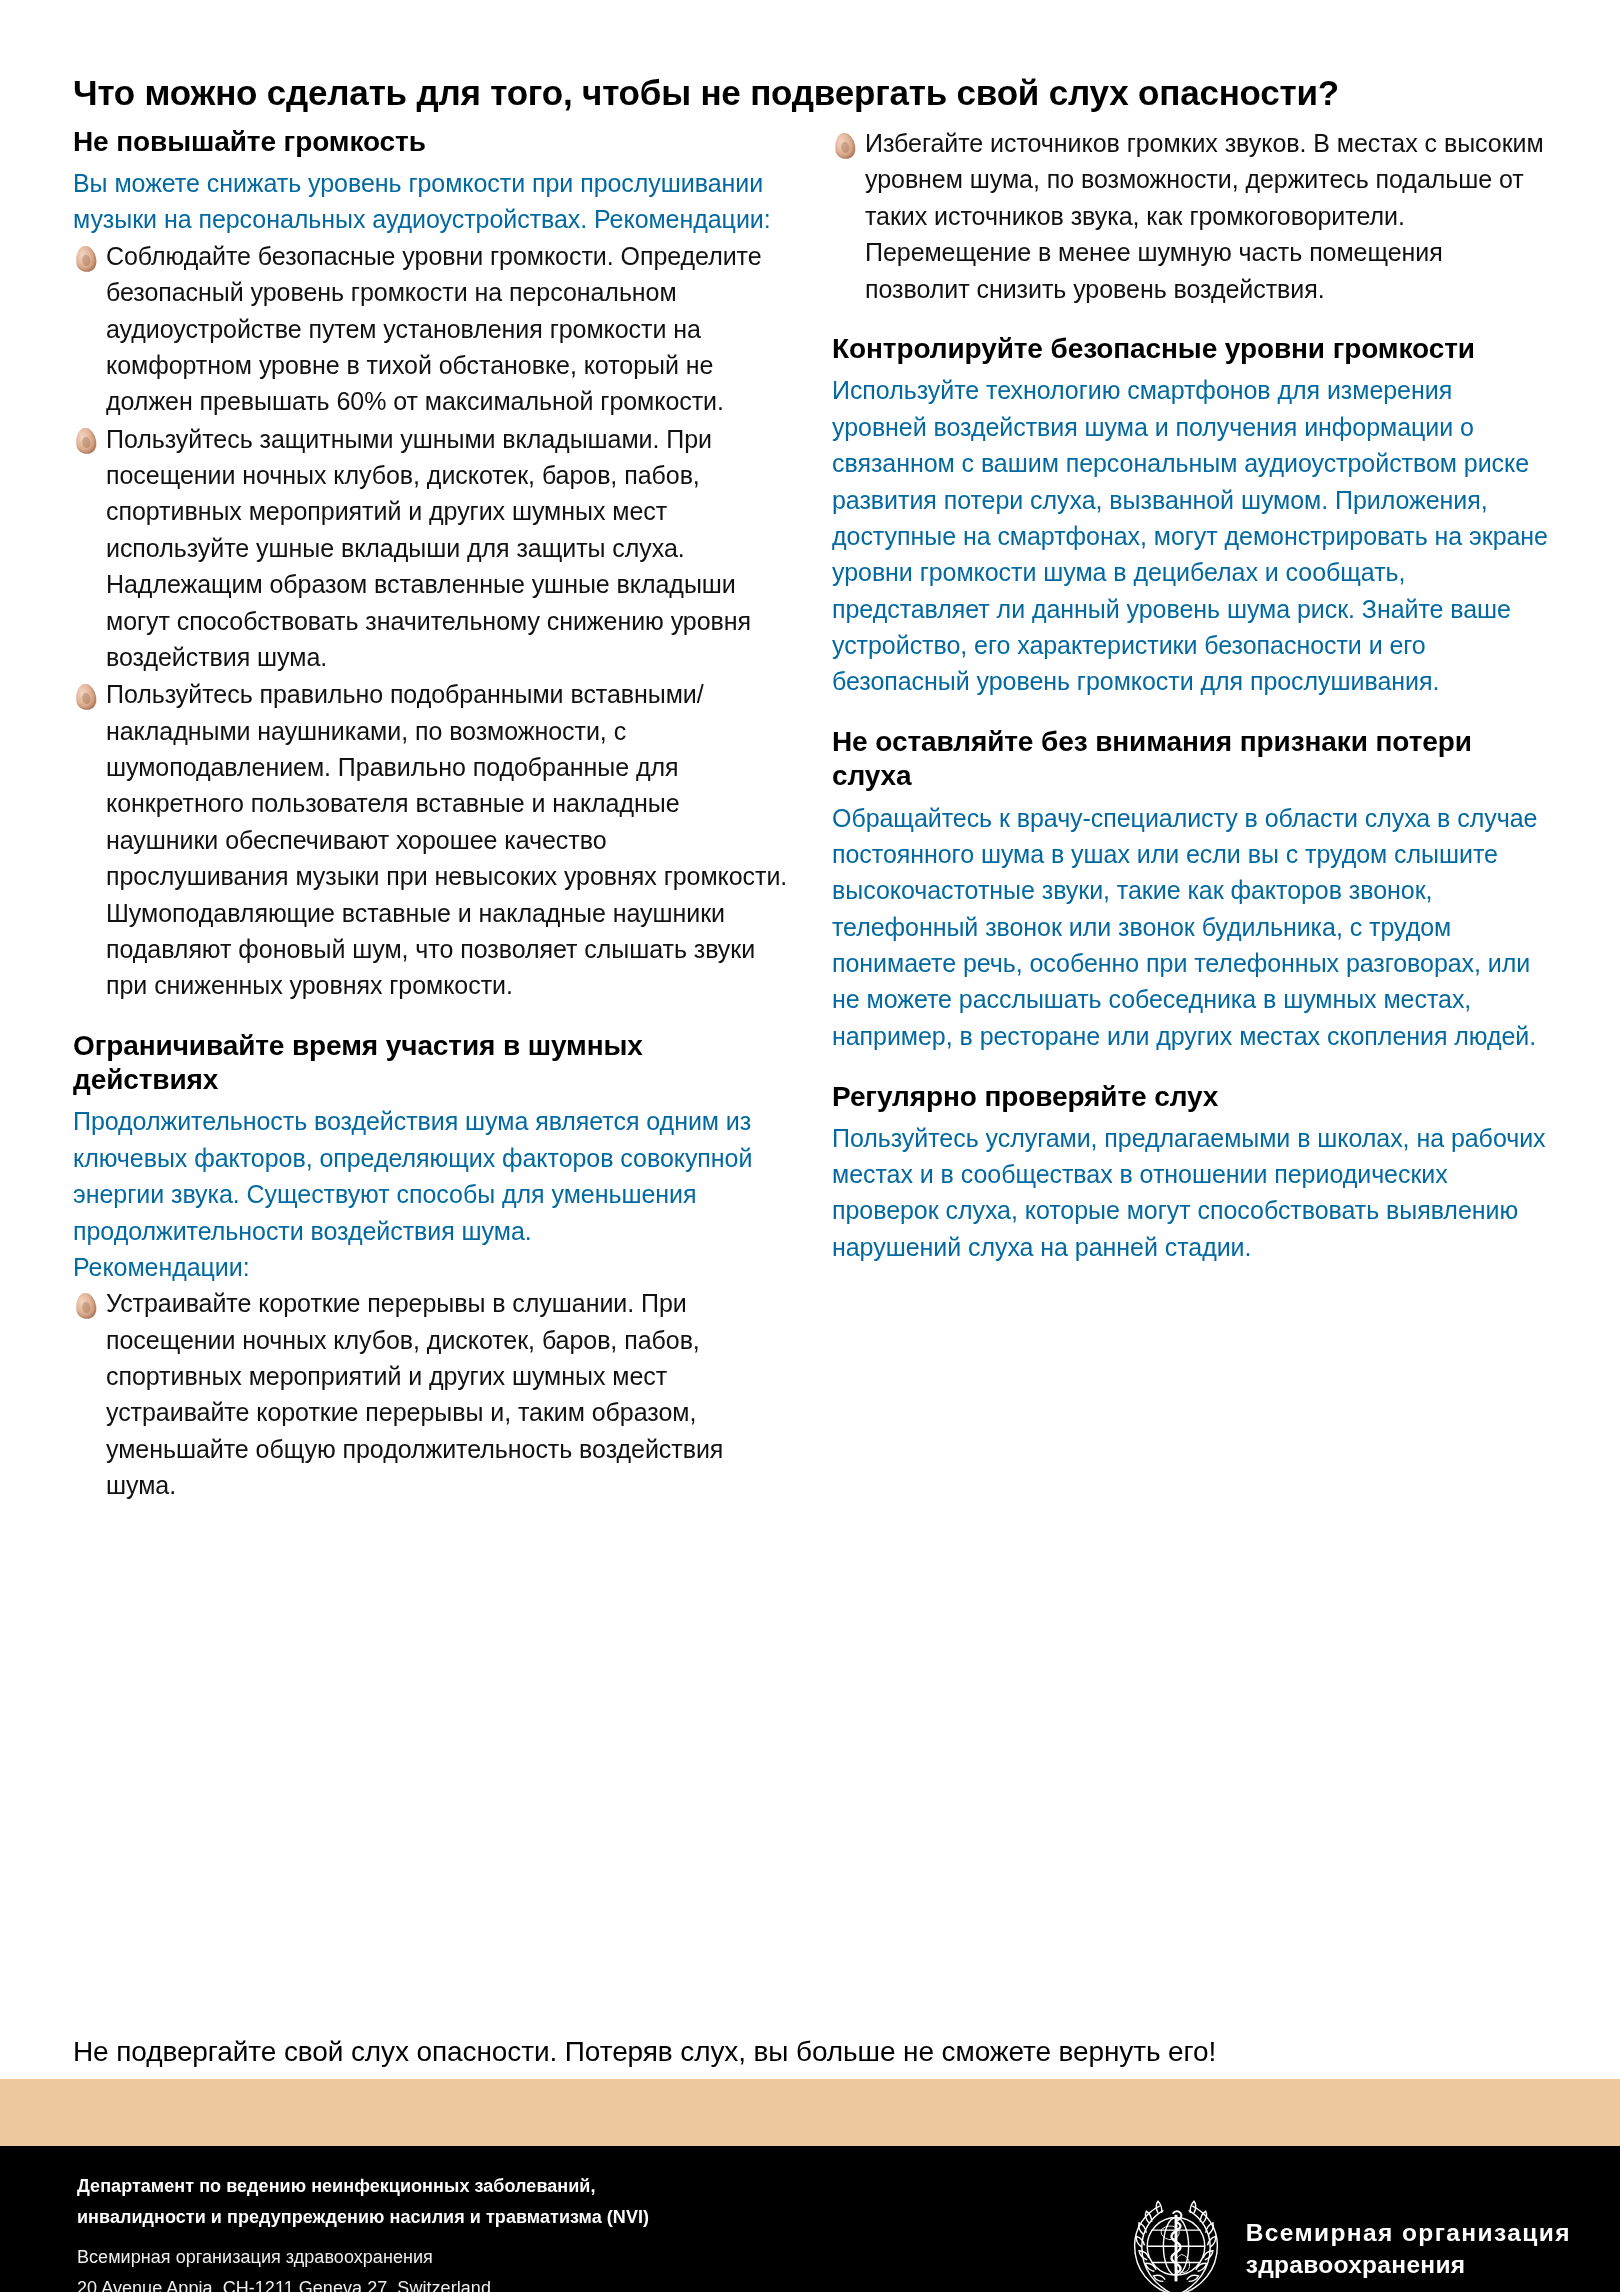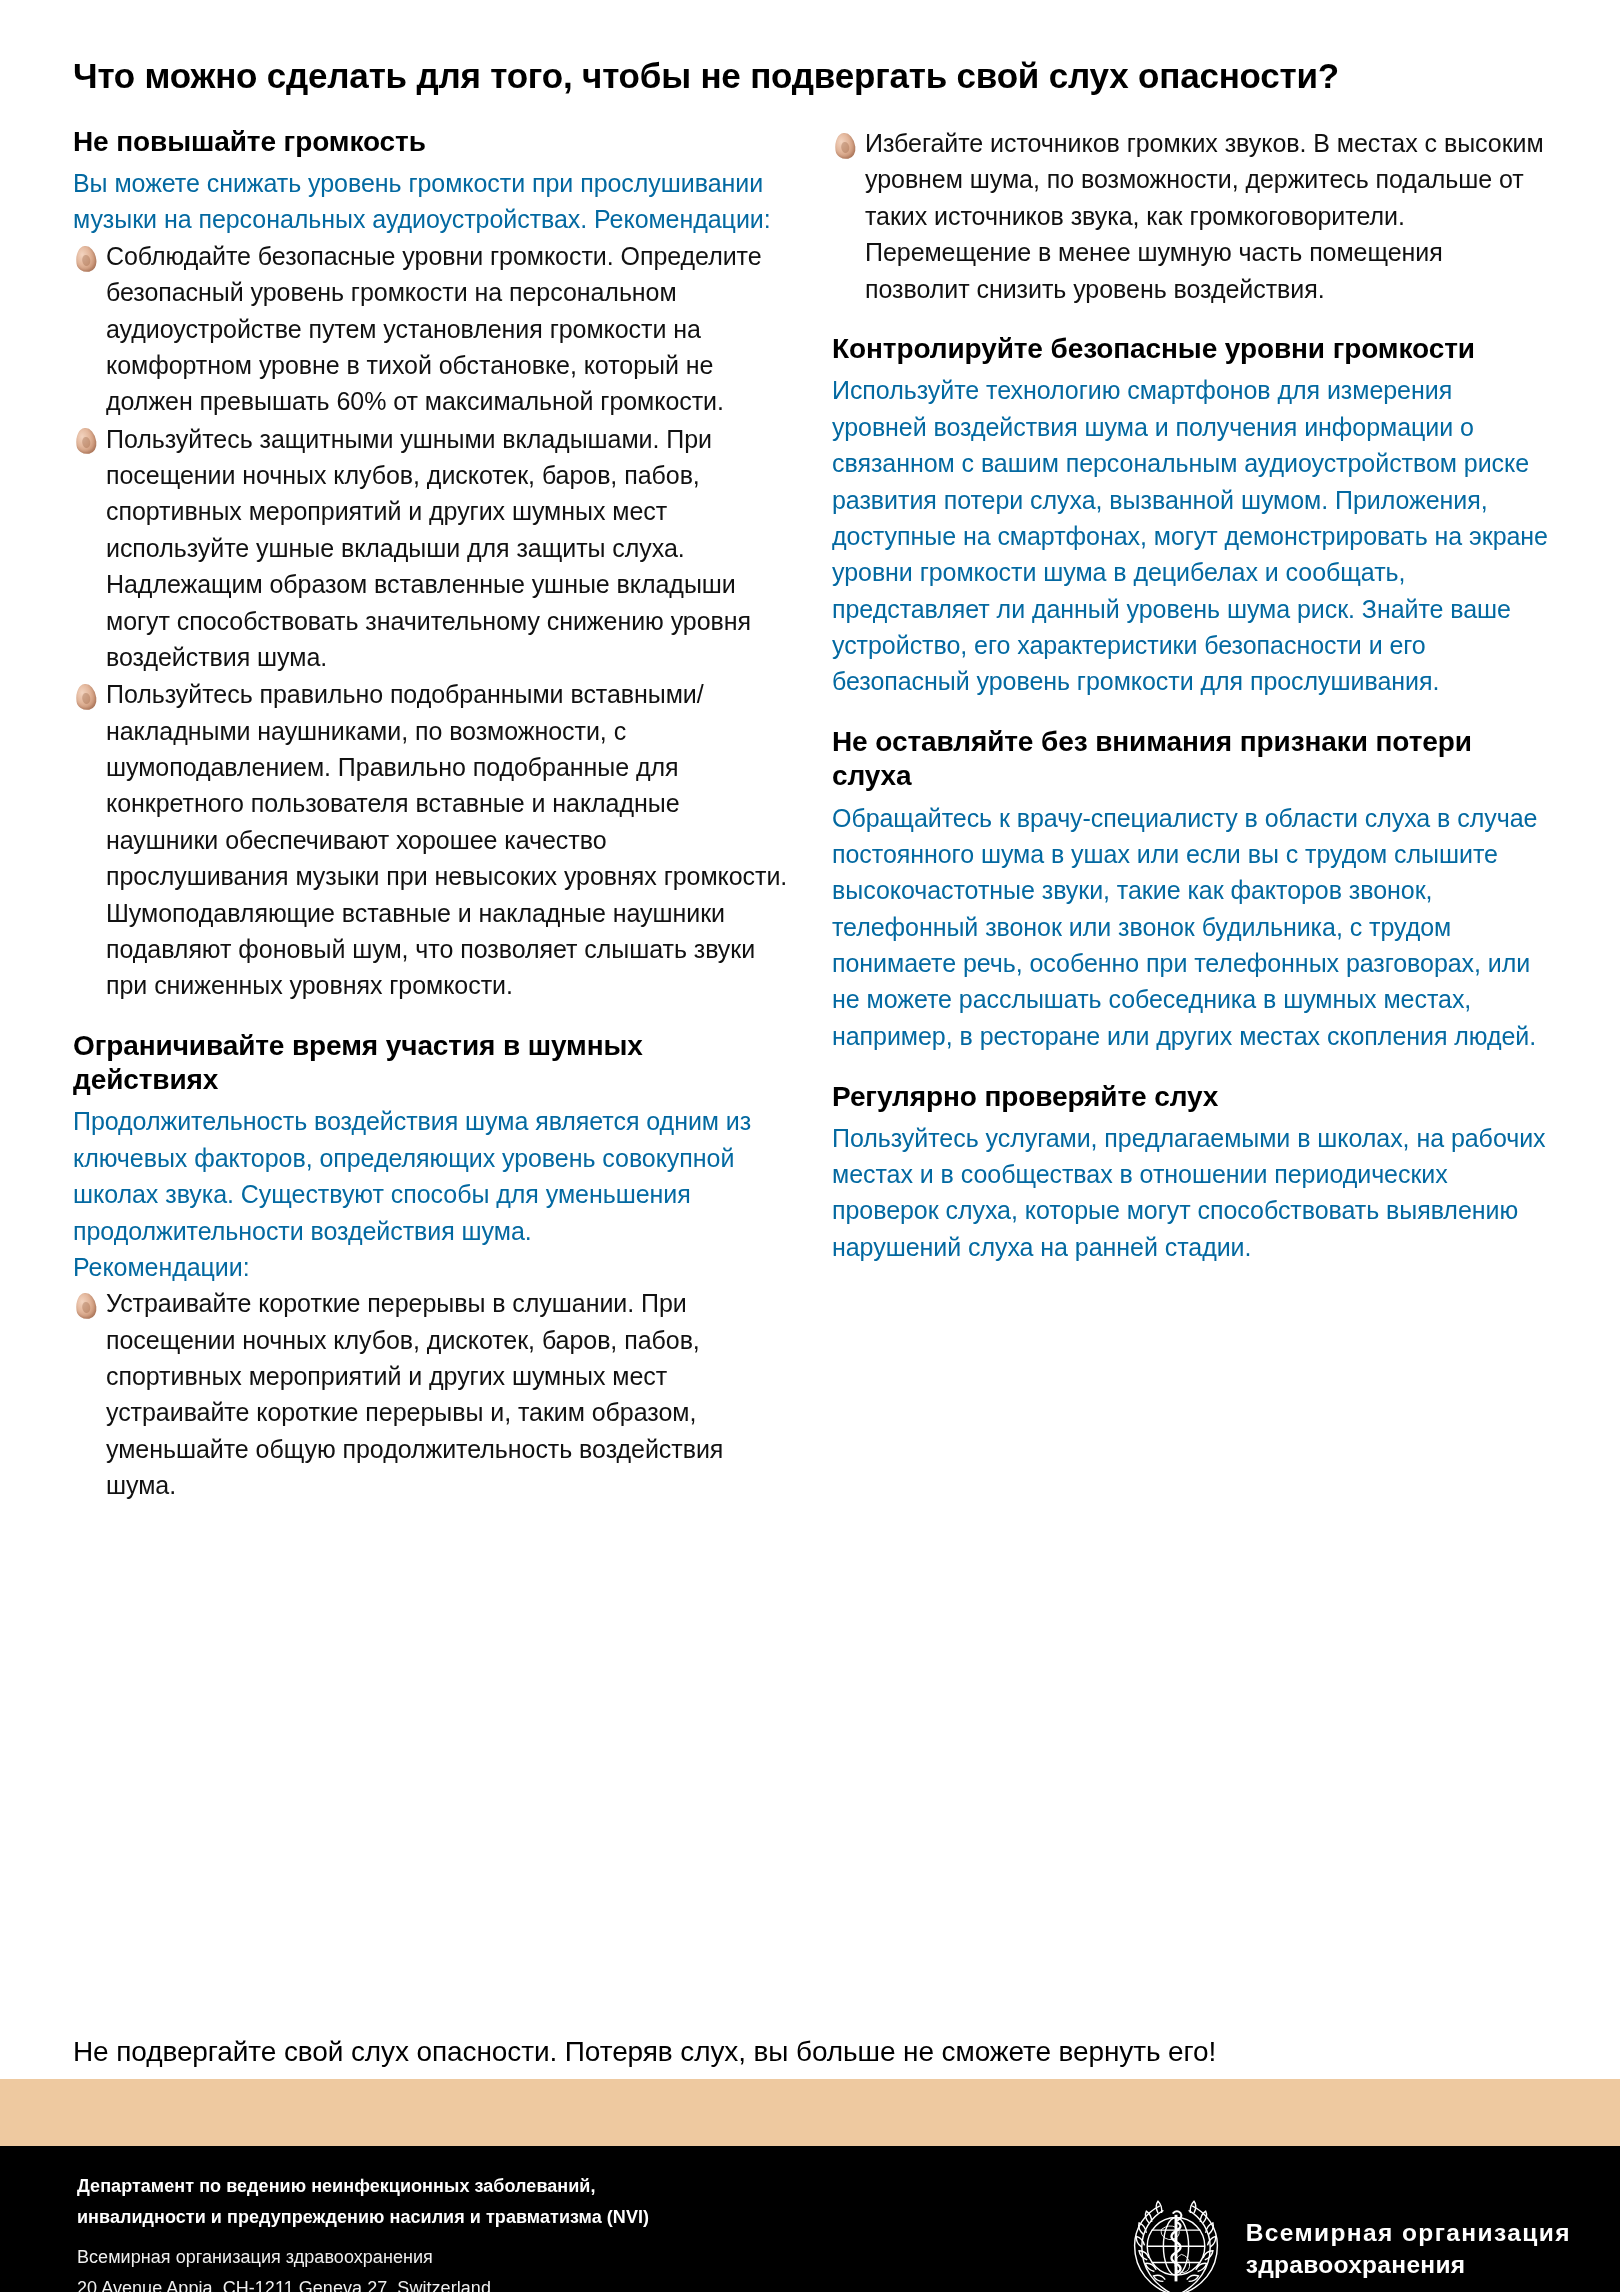--- a/index.html
+++ b/index.html
@@ -17,21 +17,21 @@
     width: 1620px;
     height: 2293px;
     background: #ffffff;
     overflow: hidden;
   }
 
   
   .doc-title {
     position: absolute;
     left: 73px;
-    top: 57px;
+    top: 74px;
     width: 1490px;
     font-size: 35px;
     font-weight: bold;
     color: #000000;
     letter-spacing: -0.2px;
     line-height: 1.1;
   }
 
   
   .columns {
@@ -198,21 +198,21 @@
           <span>Пользуйтесь защитными ушными вкладышами. При посещении ночных клубов, дискотек, баров, пабов, спортивных мероприятий и других шумных мест используйте ушные вкладыши для защиты слуха. Надлежащим образом вставленные ушные вкладыши могут способствовать значительному снижению уровня воздействия шума.</span>
         </li>
         <li class="bullet">
           <span class="ear"></span>
           <span>Пользуйтесь правильно подобранными вставными/накладными наушниками, по возможности, с шумоподавлением. Правильно подобранные для конкретного пользователя вставные и накладные наушники обеспечивают хорошее качество прослушивания музыки при невысоких уровнях громкости. Шумоподавляющие вставные и накладные наушники подавляют фоновый шум, что позволяет слышать звуки при сниженных уровнях громкости.</span>
         </li>
       </ul>
 
       <h2 class="sect spaced">Ограничивайте время участия в шумных действиях</h2>
 
-      <p class="body">Продолжительность воздействия шума является одним из ключевых факторов, определяющих уровень совокупной школах звука. Существуют способы для уменьшения продолжительности воздействия шума.</p>
+      <p class="body">Продолжительность воздействия шума является одним из ключевых факторов, определяющих факторов совокупной энергии звука. Существуют способы для уменьшения продолжительности воздействия шума.</p>
 
       <p class="body">Рекомендации:</p>
 
       <ul class="bullets">
         <li class="bullet">
           <span class="ear"></span>
           <span>Устраивайте короткие перерывы в слушании. При посещении ночных клубов, дискотек, баров, пабов, спортивных мероприятий и других шумных мест устраивайте короткие перерывы и, таким образом, уменьшайте общую продолжительность воздействия шума.</span>
         </li>
       </ul>
 

